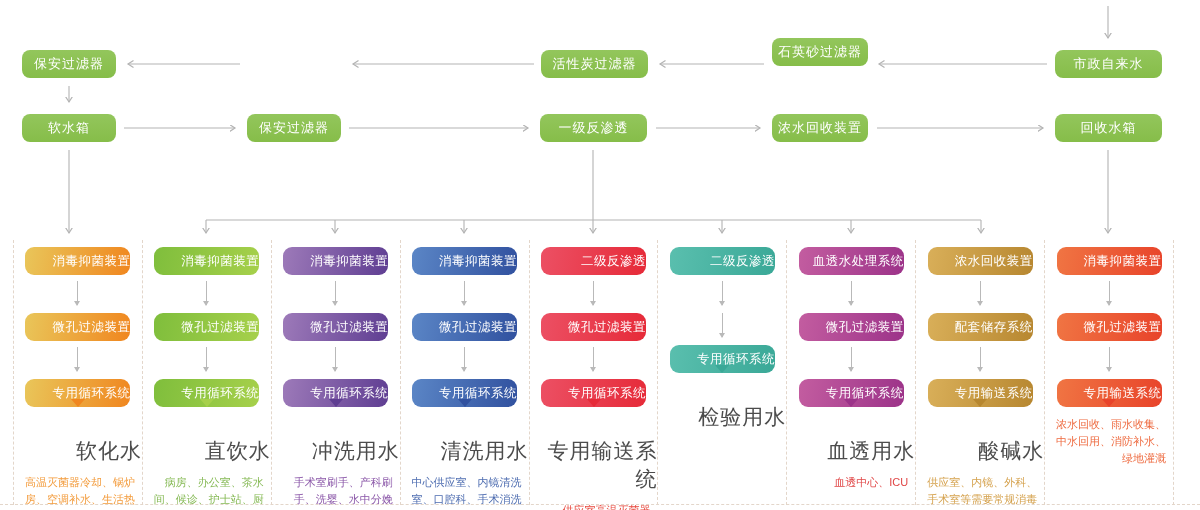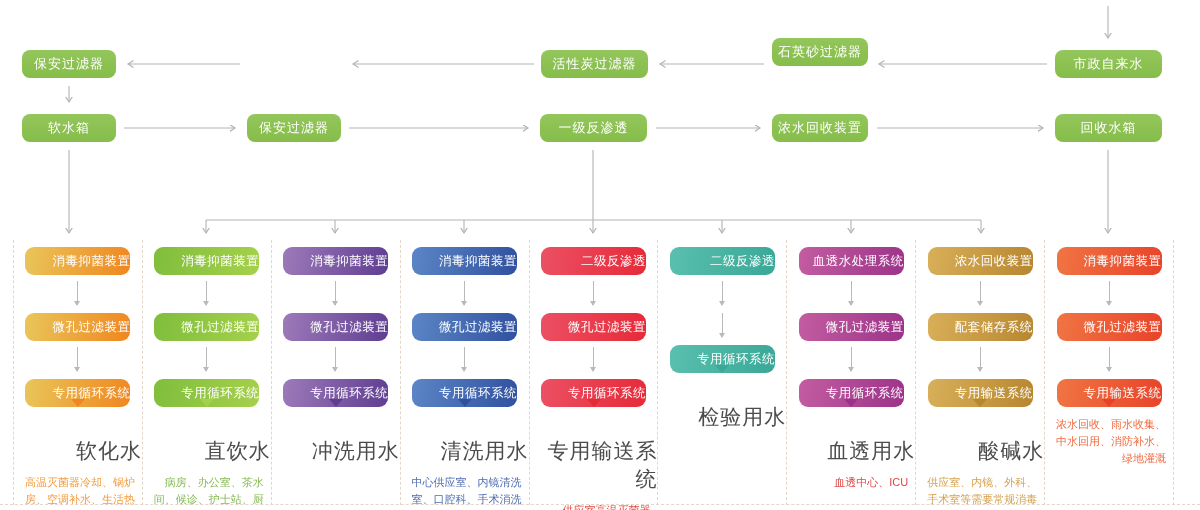--- a/index.html
+++ b/index.html
@@ -126,20 +126,21 @@
       <div class="wdesc">病房、办公室、茶水间、候诊、护士站、厨房</div>
     </div>
 
     <div class="col" style="--g1: #9d7ab9; --g2: #5f3e92; --dc: #8a56a8;">
       <div class="step">消毒抑菌装置</div>
       <div class="varrow"></div>
       <div class="step">微孔过滤装置</div>
       <div class="varrow"></div>
       <div class="step last">专用循环系统</div>
       <div class="wtitle">冲洗用水</div>
+      <div class="wdesc">手术室刷手、产科刷手、洗婴、水中分娩</div>
     </div>
 
     <div class="col" style="--g1: #5b86c6; --g2: #31519f; --dc: #4d6cb0;">
       <div class="step">消毒抑菌装置</div>
       <div class="varrow"></div>
       <div class="step">微孔过滤装置</div>
       <div class="varrow"></div>
       <div class="step last">专用循环系统</div>
       <div class="wtitle">清洗用水</div>
       <div class="wdesc">中心供应室、内镜清洗室、口腔科、手术消洗间、ICU</div>

